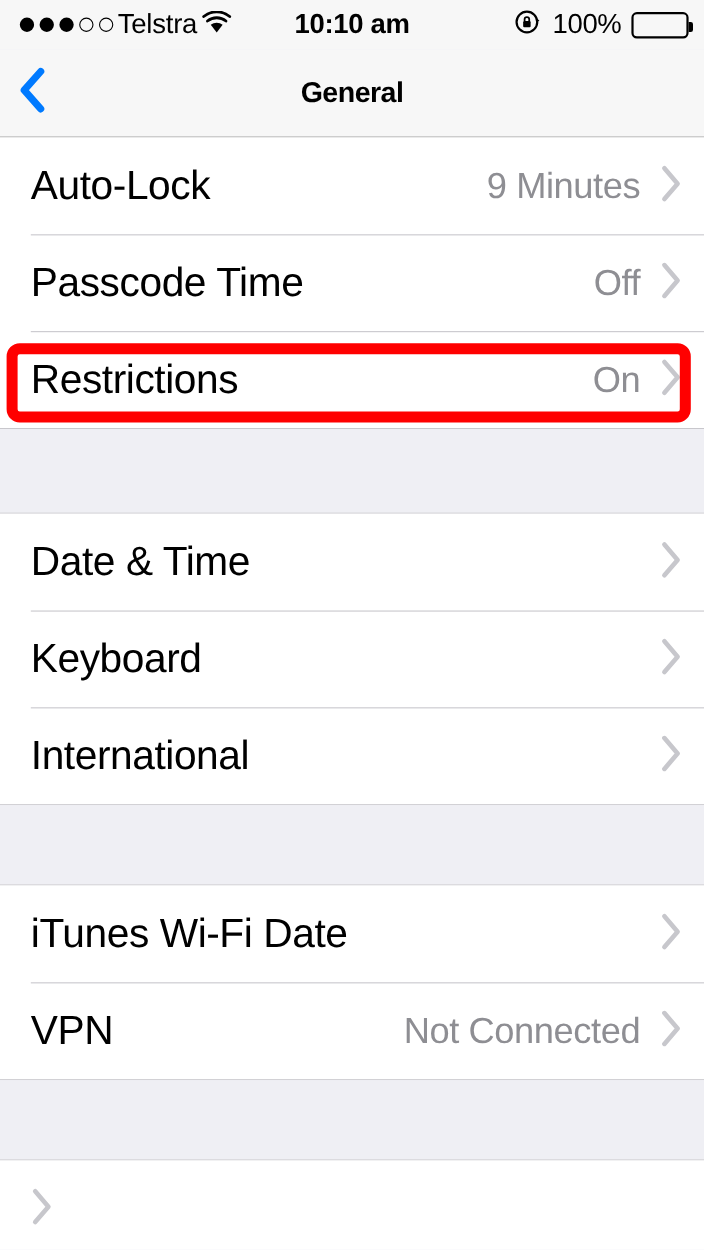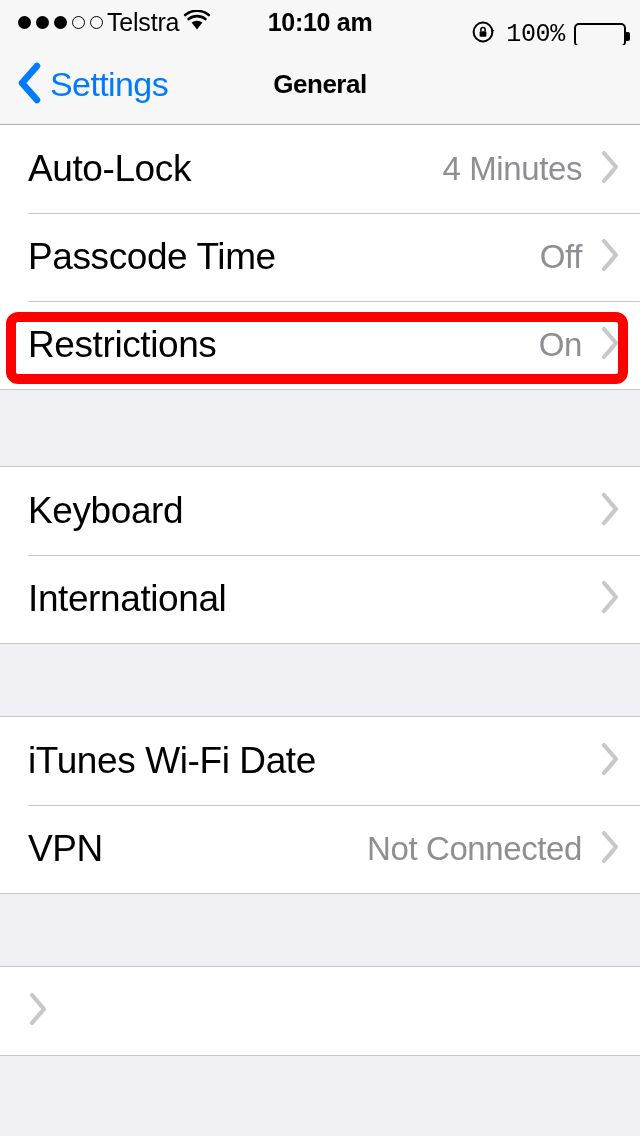--- a/index.html
+++ b/index.html
@@ -26,22 +26,22 @@
   .dot.empty{ background:transparent; border:1.6px solid #000; }
   .carrier{ font-size:25px; color:#000; letter-spacing:-0.2px; }
   .wifi-icon{ display:block; }
   .status-time{
     position:absolute; left:0; right:0; top:0; height:45px;
     display:flex; align-items:center; justify-content:center;
     font-size:25px; font-weight:bold; color:#000; letter-spacing:-0.3px;
     pointer-events:none;
   }
   .status-right{
-    position:absolute; right:14px; top:12px; height:45px;
-    display:flex; align-items:center; gap:9px;font-family:Liberation Mono, monospace;
+    position:absolute; right:14px; top:0; height:45px;
+    display:flex; align-items:center; gap:9px;
   }
   .battery-pct{ font-size:25px; color:#000; letter-spacing:-0.3px; }
   .battery{
     width:52px; height:24px; border:2.5px solid #000; border-radius:5px;
     position:relative; padding:2px;
   }
   .battery-fill{ height:100%; background:#000; border-radius:2px; }
   .battery-cap{
     position:absolute; right:-6px; top:7px;
     width:4px; height:9px; background:#000; border-radius:0 2px 2px 0;
@@ -156,30 +156,29 @@
     </div>
   </div>
 
   <div class="nav-bar">
     <div class="nav-back">
       <span class="chev-back">
         <svg width="26" height="42" viewBox="0 0 26 42">
           <path d="M21 4 L6 21 L21 38" stroke="#007AFF" stroke-width="6.5" fill="none" stroke-linecap="round" stroke-linejoin="round"></path>
         </svg>
       </span>
-      <span class="nav-back-label">Settings</span>
     </div>
     <div class="nav-title">General</div>
   </div>
 
   <div class="table">
       <div class="group first">
         <div class="row">
           <span class="row-label">Auto-Lock</span>
-          <span class="row-value">4 Minutes</span>
+          <span class="row-value">9 Minutes</span>
           <span class="chev-right"><svg width="20" height="34" viewBox="0 0 20 34">
               <path d="M4 3 L16 17 L4 31" stroke="#C7C7CC" stroke-width="4.2" fill="none" stroke-linecap="round" stroke-linejoin="round"></path>
             </svg></span>
         </div>
         <div class="row">
           <span class="row-label">Passcode Time</span>
           <span class="row-value">Off</span>
           <span class="chev-right"><svg width="20" height="34" viewBox="0 0 20 34">
               <path d="M4 3 L16 17 L4 31" stroke="#C7C7CC" stroke-width="4.2" fill="none" stroke-linecap="round" stroke-linejoin="round"></path>
             </svg></span>
@@ -188,20 +187,26 @@
           <span class="row-label">Restrictions</span>
           <span class="row-value">On</span>
           <span class="chev-right"><svg width="20" height="34" viewBox="0 0 20 34">
               <path d="M4 3 L16 17 L4 31" stroke="#C7C7CC" stroke-width="4.2" fill="none" stroke-linecap="round" stroke-linejoin="round"></path>
             </svg></span>
         </div>
       </div>
       <div class="gap tall"></div>
       <div class="group">
         <div class="row">
+          <span class="row-label">Date &amp; Time</span>
+          <span class="chev-right"><svg width="20" height="34" viewBox="0 0 20 34">
+              <path d="M4 3 L16 17 L4 31" stroke="#C7C7CC" stroke-width="4.2" fill="none" stroke-linecap="round" stroke-linejoin="round"></path>
+            </svg></span>
+        </div>
+        <div class="row">
           <span class="row-label">Keyboard</span>
           <span class="chev-right"><svg width="20" height="34" viewBox="0 0 20 34">
               <path d="M4 3 L16 17 L4 31" stroke="#C7C7CC" stroke-width="4.2" fill="none" stroke-linecap="round" stroke-linejoin="round"></path>
             </svg></span>
         </div>
         <div class="row">
           <span class="row-label">International</span>
           <span class="chev-right"><svg width="20" height="34" viewBox="0 0 20 34">
               <path d="M4 3 L16 17 L4 31" stroke="#C7C7CC" stroke-width="4.2" fill="none" stroke-linecap="round" stroke-linejoin="round"></path>
             </svg></span>

